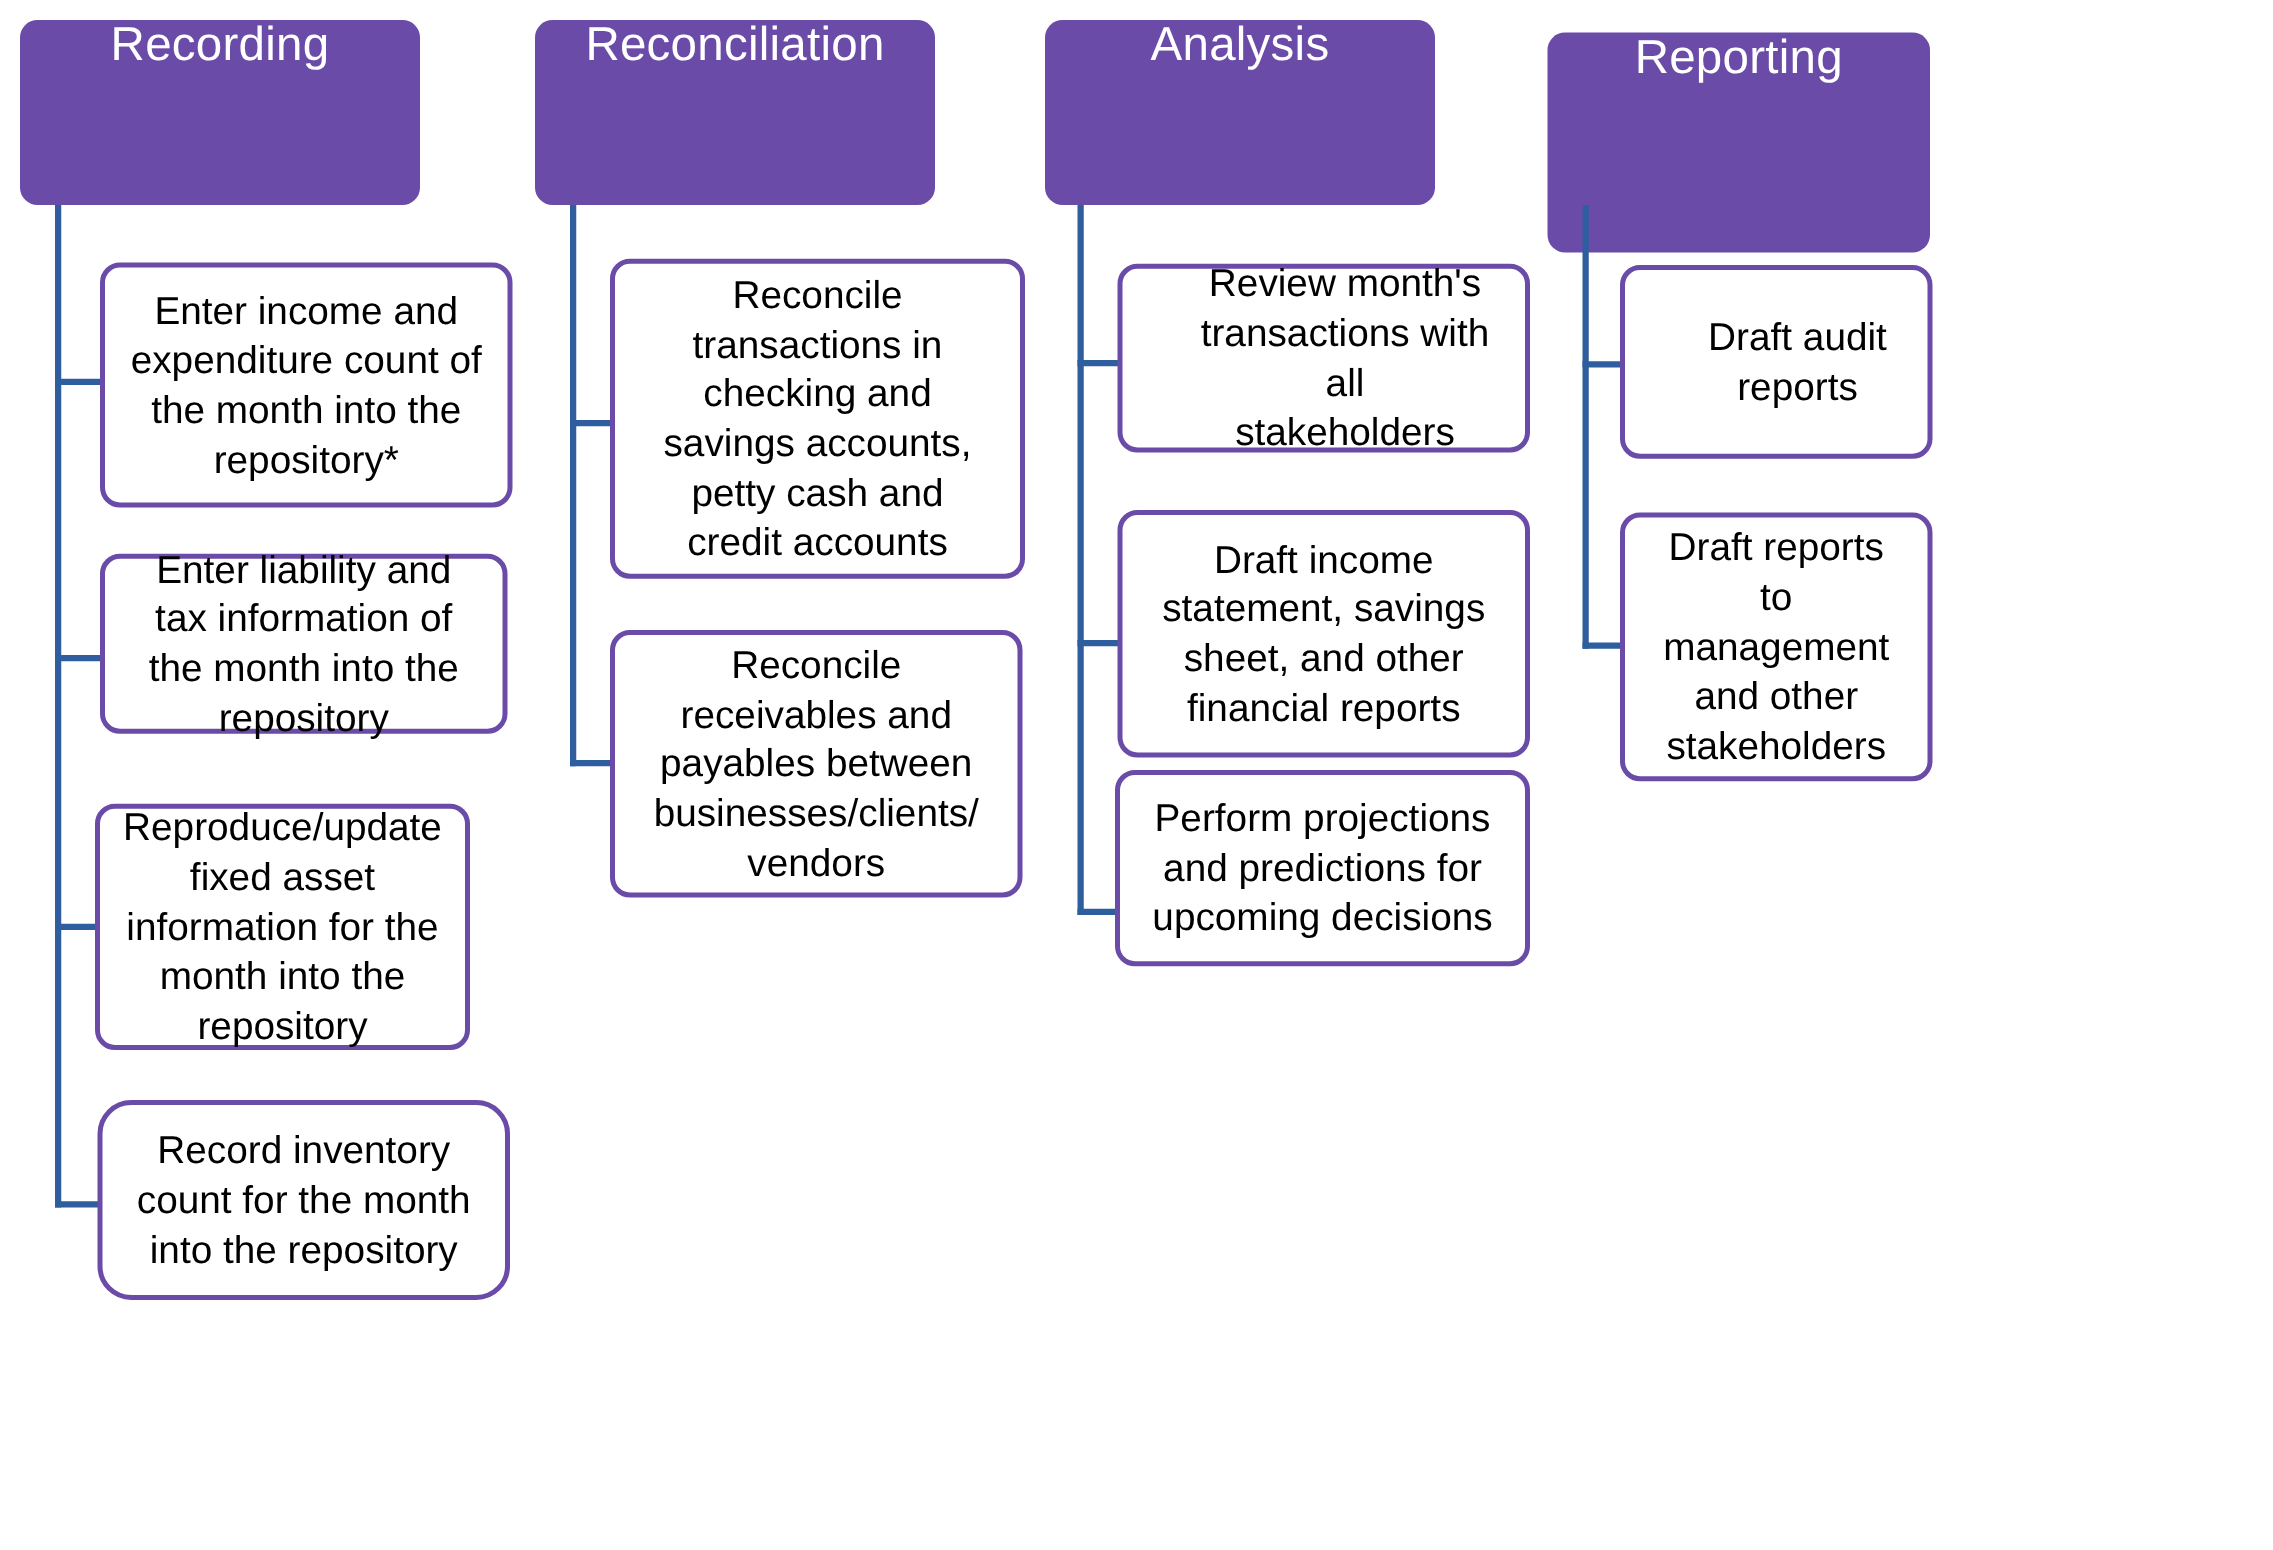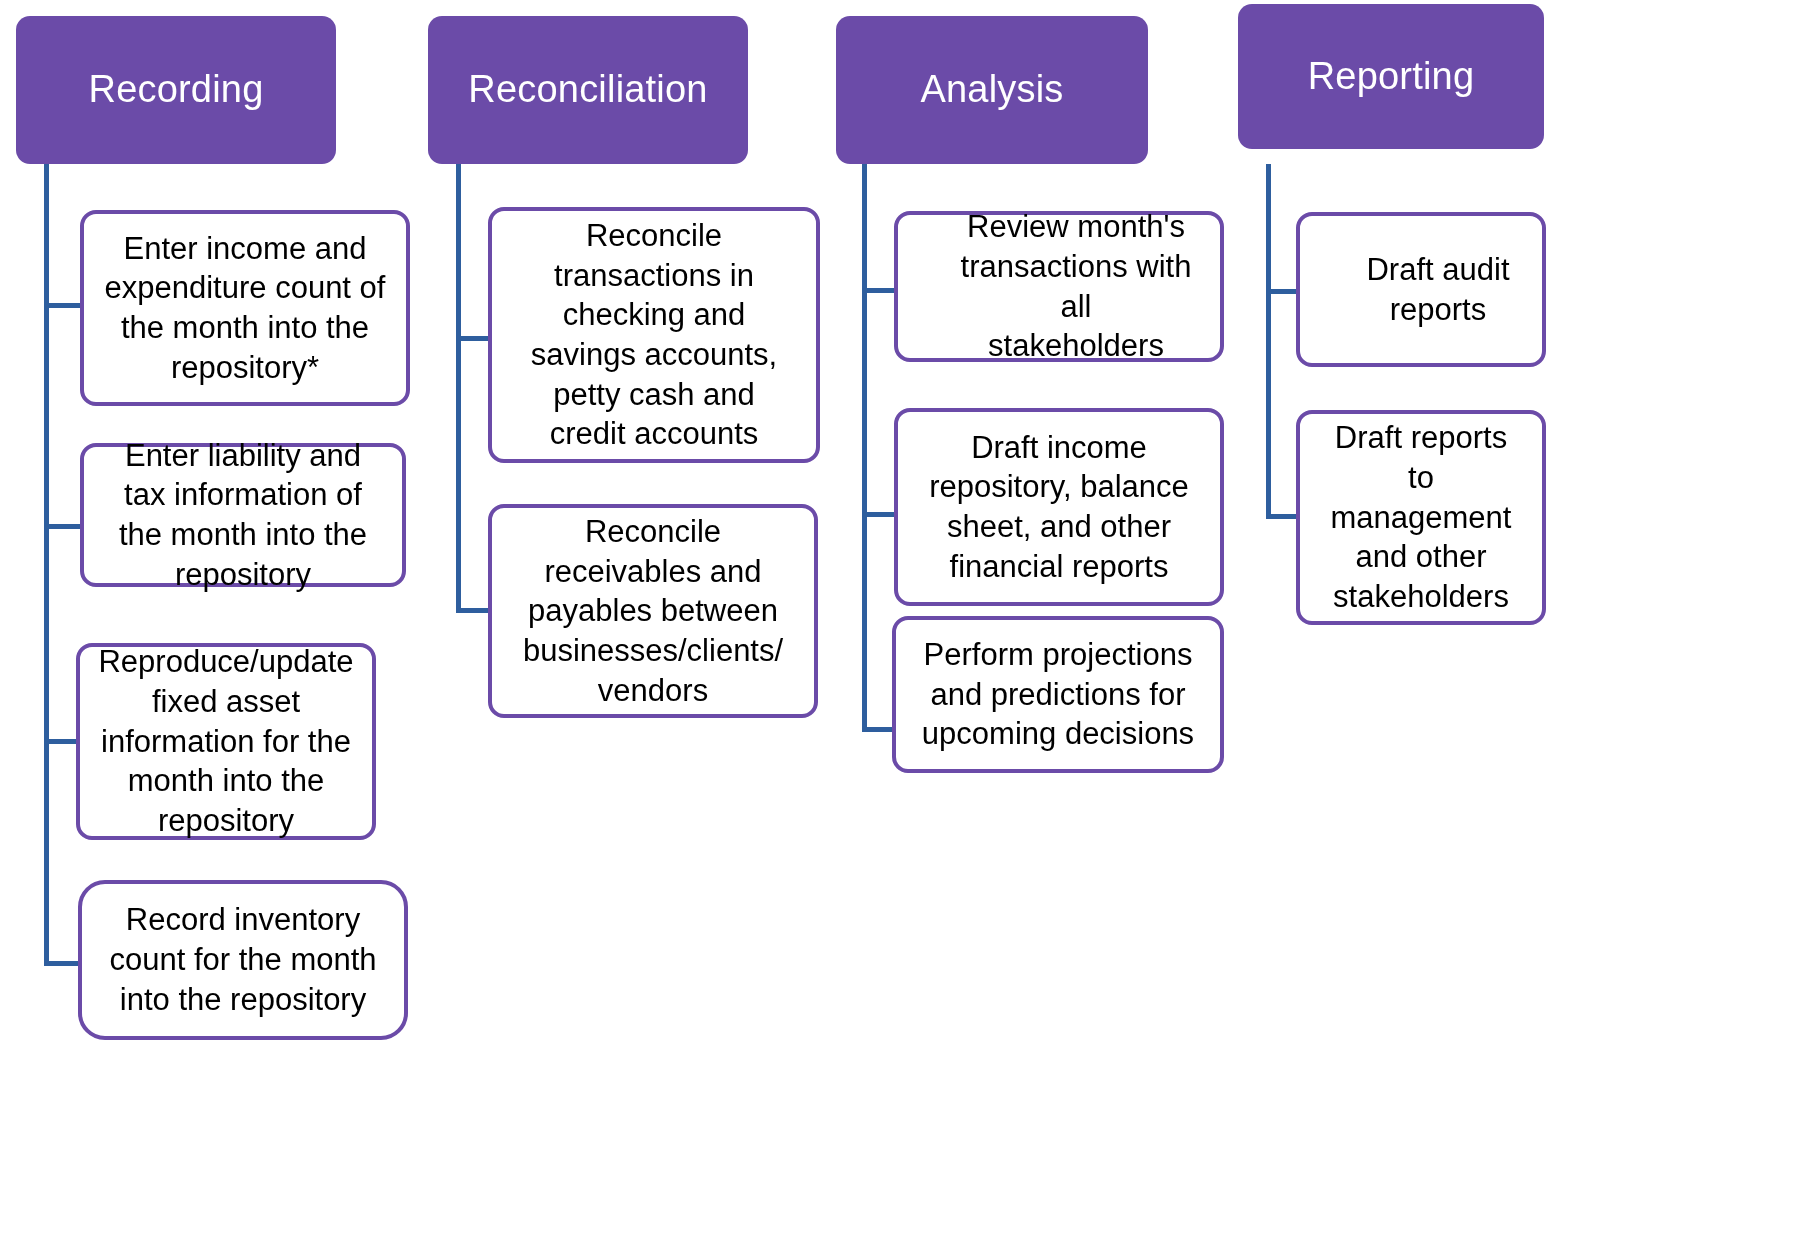--- a/index.html
+++ b/index.html
@@ -27,21 +27,20 @@
     top: 0;
   }
 
   
   .header-node {
     position: absolute;
     background: #6B4BA8;
     border-radius: 14px;
     color: #ffffff;
     display: flex;
-    align-items: center;
     justify-content: center;
     text-align: center;
     box-sizing: border-box;
   }
   .header-label {
     font-size: 38px;
     font-weight: 400;
     line-height: 1.1;
     color: #ffffff;
     letter-spacing: 0.2px;
@@ -169,35 +168,35 @@
     <div class="stub" style="left:862px; top:727px; width:36px;"></div>
 
     <div class="leaf-node" style="left:894px; top:211px; width:330px; height:151px;padding-left:44px;">
       <span class="leaf-label">Review month's
 transactions with all
 stakeholders</span>
     </div>
 
     <div class="leaf-node" style="left:894px; top:408px; width:330px; height:198px;">
       <span class="leaf-label">Draft income
-repository, balance
+statement, savings
 sheet, and other
 financial reports</span>
     </div>
 
     <div class="leaf-node" style="left:892px; top:616px; width:332px; height:157px;">
       <span class="leaf-label">Perform projections
 and predictions for
 upcoming decisions</span>
     </div>
   </div>
 
   <div class="column">
 
-    <div class="header-node" style="left:1238px; top:4px; width:306px; height:145px;">
+    <div class="header-node" style="left:1238px; top:26px; width:306px; height:176px;">
       <span class="header-label">Reporting</span>
     </div>
 
     <div class="trunk" style="left:1266px; top:164px; height:355px;"></div>
 
     <div class="stub" style="left:1266px; top:289px; width:36px;"></div>
     <div class="stub" style="left:1266px; top:514px; width:36px;"></div>
 
     <div class="leaf-node" style="left:1296px; top:212px; width:250px; height:155px;padding-left:44px;">
       <span class="leaf-label">Draft audit

